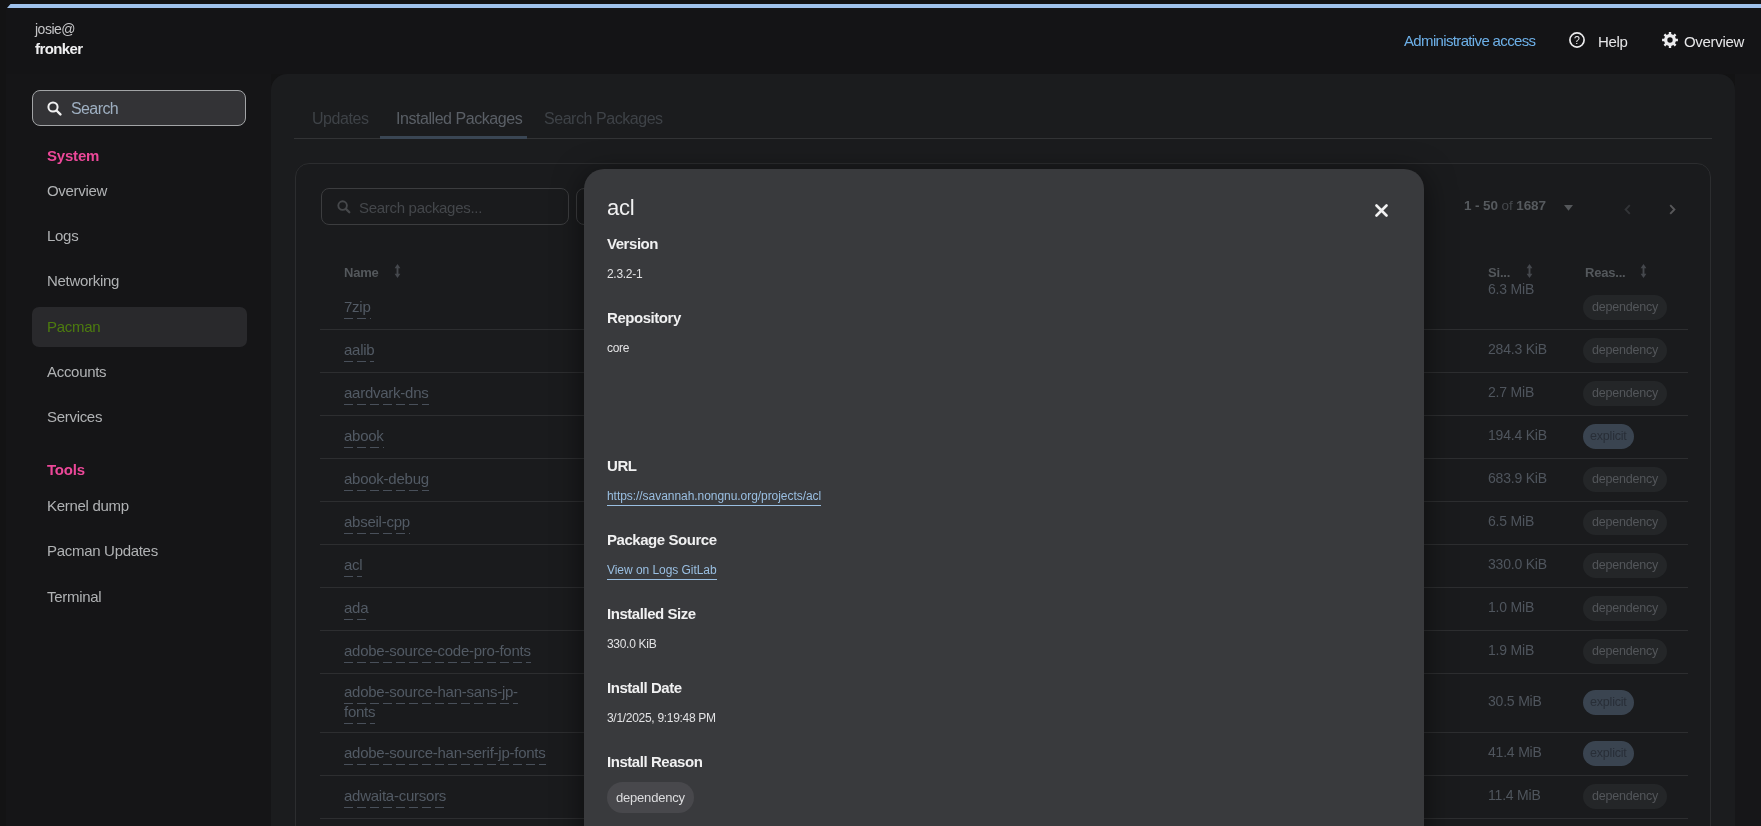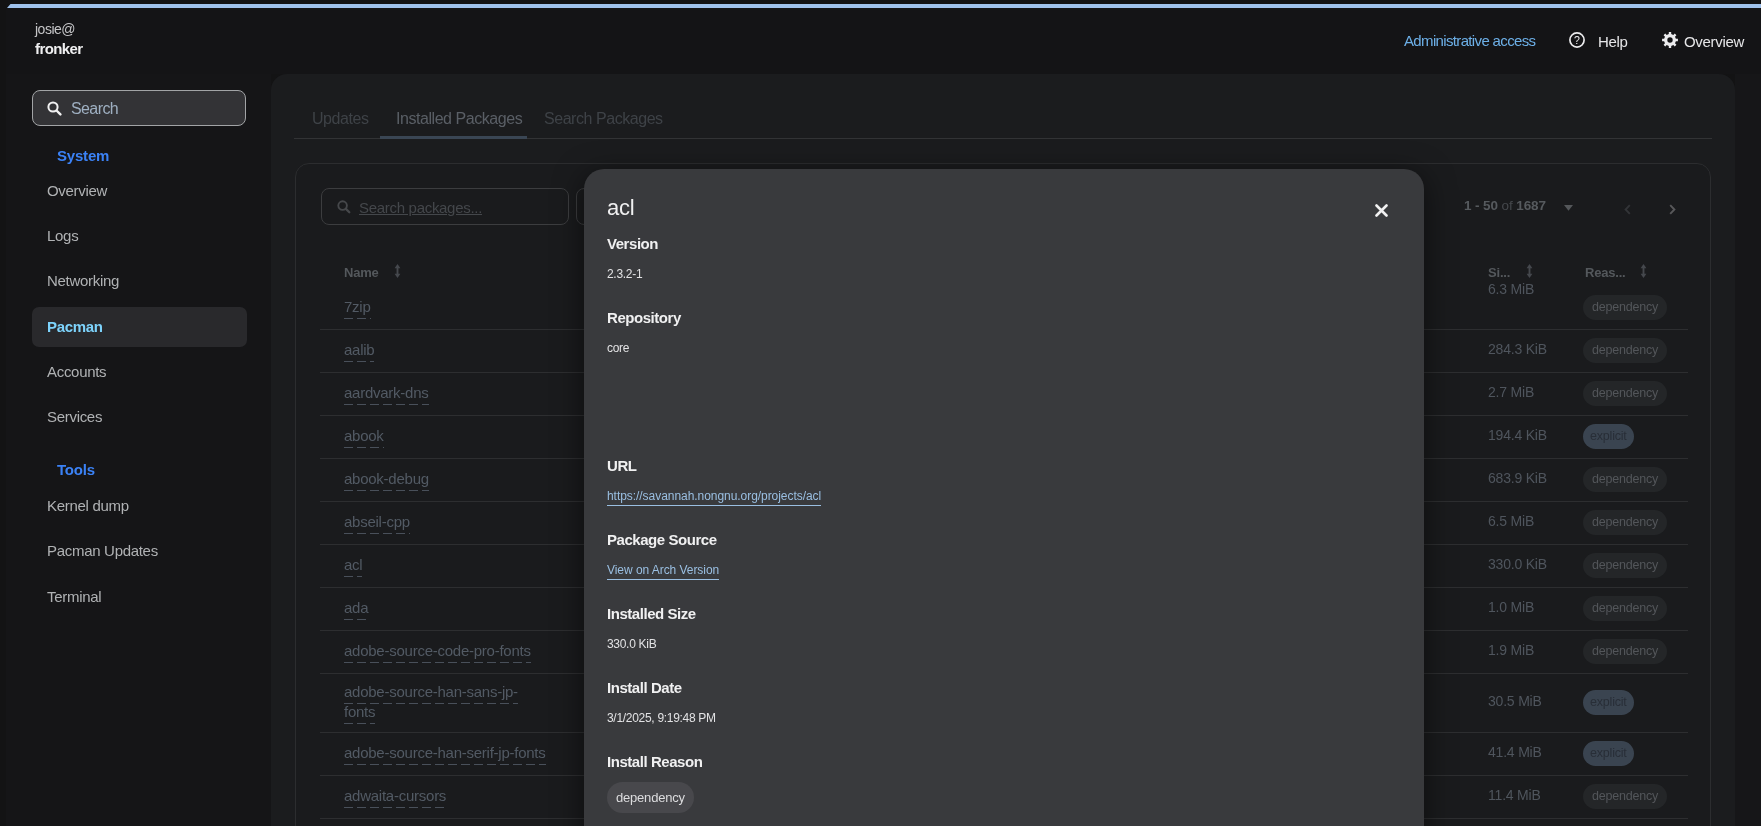--- a/index.html
+++ b/index.html
@@ -8,36 +8,36 @@
   clip-path:polygon(3.5px 0, 100% 0, 100% 100%, 0 100%); }
 #masthead { position:absolute; left:6px; top:8px; right:0; height:66px; background:#141416;text-align:center; }
 .brand1 { position:absolute; left:29px; top:13px; font-size:14px; letter-spacing:-0.5px; color:#c6c6c8; }
 .brand2 { position:absolute; left:29px; top:32px; font-size:15px; letter-spacing:-0.6px; font-weight:bold; color:#f0f0f1; }
 .admin { position:absolute; left:1398px; top:24px; font-size:15px; letter-spacing:-0.65px; color:#6db0e8; }
 .mh-item { position:absolute; top:25px; font-size:15px; letter-spacing:-0.3px; color:#e6e6e8; }
 #sidebar { position:absolute; left:6px; top:74px; width:265px; bottom:0; background:#151517; }
 #sbsearch { position:absolute; left:26px; top:16px; width:214px; height:36px; border:1px solid #a2a4a6;
   border-radius:8px; background:#333336; }
 #sbsearch span { position:absolute; left:38px; top:9px; font-size:16px; letter-spacing:-0.6px; color:#9fb0c2; }
-.navhd { position:absolute; left:51px; font-size:15px; letter-spacing:-0.2px; font-weight:bold; color:#3b82f6; }
+.navhd { position:absolute; left:41px; font-size:15px; letter-spacing:-0.2px; font-weight:bold; color:#ec4899; }
 .navit { position:absolute; left:41px; font-size:15px; letter-spacing:-0.3px; color:#b0b2b4; }
-.navit.cur { color:#7dd3fc;font-weight:bold; }
+.navit.cur { color:#4d7c0f; }
 .navhl { position:absolute; left:26px; top:233px; width:215px; height:40px; border-radius:7px; background:#29292c; }
 #rstrip { position:absolute; left:1735px; top:74px; right:0; bottom:0; background:#161618; }
 #panel { position:absolute; left:271px; top:74px; width:1464px; bottom:0; background:#1b1c1e;
   border-radius:16px 16px 0 0; overflow:hidden; }
 .tab { position:absolute; top:36px; font-size:16px; letter-spacing:-0.45px; color:#3e4247; }
 .tab.on { color:#5a5f66; }
 #tabline { position:absolute; left:23px; top:64px; width:1418px; height:1px; background:#323335; }
 #tabul { position:absolute; left:109px; top:62px; width:147px; height:3px; background:#3a4654; }
 #card { position:absolute; left:24px; top:89px; width:1416px; height:700px; background:#1a1b1d;
   border:1px solid #2c2d2f; border-radius:14px; }
 #tbsearch { position:absolute; left:25px; top:24px; width:248px; height:37px; border:1px solid #3c3d3f;
   border-radius:8px; background:#1a1b1d; }
-#tbsearch span { position:absolute; left:37px; top:10px; font-size:15px; letter-spacing:-0.3px; color:#44474b;text-decoration:underline; }
+#tbsearch span { position:absolute; left:37px; top:10px; font-size:15px; letter-spacing:-0.3px; color:#44474b; }
 #tbbtn { position:absolute; left:280px; top:24px; width:110px; height:37px; border:1px solid #3c3d3f;
   border-radius:8px; background:#1a1b1d; }
 #pgtext { position:absolute; left:1168px; top:34px; font-size:13.5px; letter-spacing:-0.1px; color:#45484c; }
 #pgtext b { color:#565a5e; font-weight:bold; }
 .hdr { position:absolute; top:101px; font-size:13px; letter-spacing:-0.2px; font-weight:bold; color:#54585c; }
 .sep { position:absolute; left:24px; width:1368px; height:1px; background:#2d2e30; }
 .nm { position:absolute; left:48px; font-size:15px; letter-spacing:-0.25px; line-height:15px; }
 .nm span { color:#525a64; position:relative; }
 .nm span::after { content:""; position:absolute; left:0; right:0; bottom:-4px; height:1px;
   background:repeating-linear-gradient(90deg, #49505a 0 9px, transparent 9px 13px); }
@@ -203,21 +203,21 @@
 <div class="mgrp" style="top:141px">
         <div class="mlab">Repository</div>
         <div class="mval">core</div>
       </div>
 <div class="mgrp" style="top:289px">
         <div class="mlab">URL</div>
         <div class="mval"><a class="mlink">https://savannah.nongnu.org/projects/acl</a></div>
       </div>
 <div class="mgrp" style="top:363px">
         <div class="mlab">Package Source</div>
-        <div class="mval"><a class="mlink">View on Arch Version</a></div>
+        <div class="mval"><a class="mlink">View on Logs GitLab</a></div>
       </div>
 <div class="mgrp" style="top:437px">
         <div class="mlab">Installed Size</div>
         <div class="mval">330.0 KiB</div>
       </div>
 <div class="mgrp" style="top:511px">
         <div class="mlab">Install Date</div>
         <div class="mval">3/1/2025, 9:19:48 PM</div>
       </div>
 <div class="mgrp" style="top:585px">

